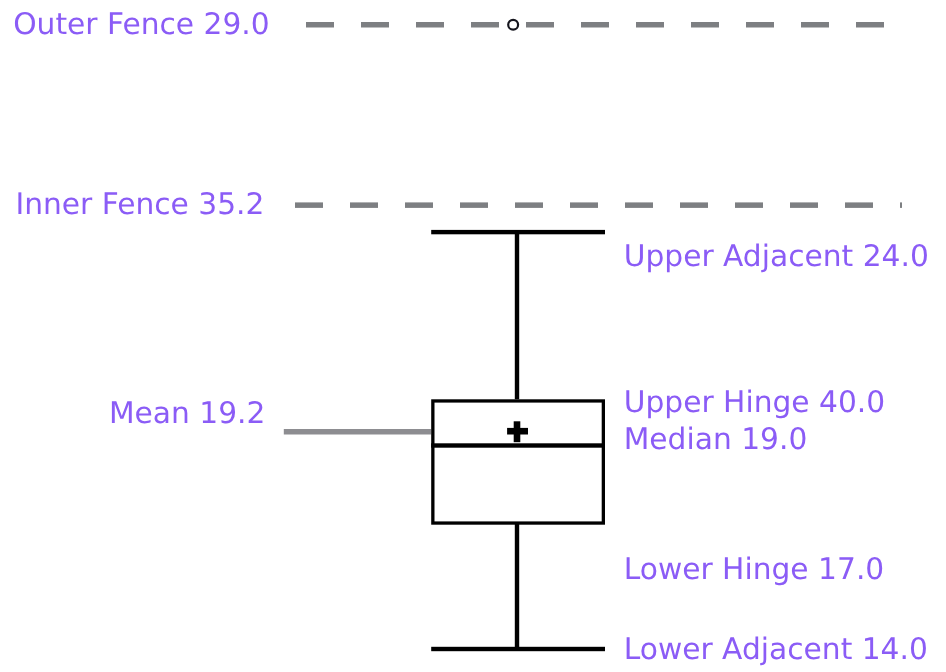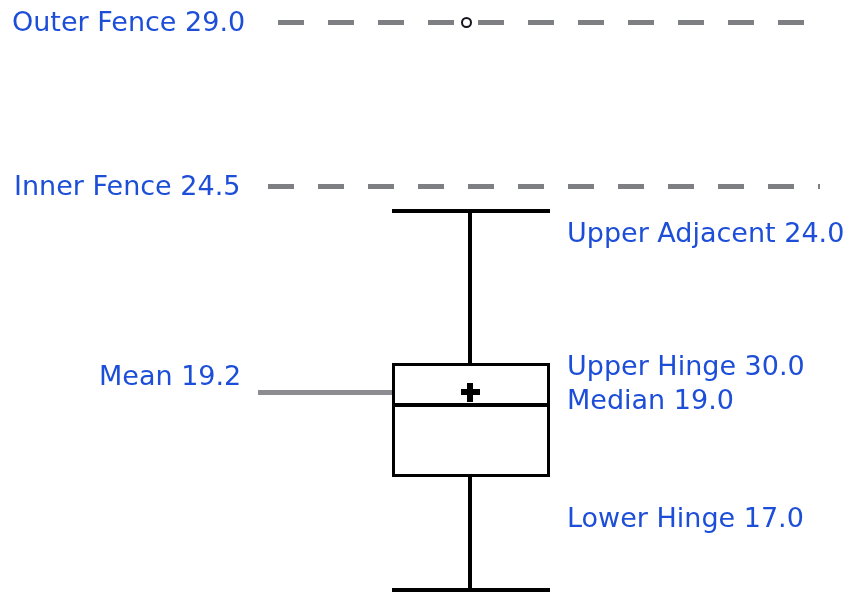--- a/index.html
+++ b/index.html
@@ -12,21 +12,21 @@
     width: 860px;
     height: 611px;
     background: #ffffff;
     font-family: "DejaVu Sans", "Liberation Sans", sans-serif;
     overflow: hidden;
   }
   .label {
     position: absolute;
     font-size: 27px;
     line-height: 1.15;
-    color: #1d4ed8;
+    color: #8b5cf6;
     white-space: nowrap;
     transform: translateY(-50%);
   }
   .dash-line {
     position: absolute;
     height: 5px;
     background-image: repeating-linear-gradient(
       to right,
       #7d7f82 0px, #7d7f82 26px,
       transparent 26px, transparent 50px
@@ -78,35 +78,36 @@
 </head>
 <body>
 
 <div class="figure">
 
   <div class="dash-line" style="left:278px; top:20px; width:542px;"></div>
   <div class="outlier-circle"></div>
   <div class="label" style="left:12px; top:22px;">Outer Fence 29.0</div>
 
   <div class="dash-line" style="left:268px; top:184px; width:552px;"></div>
-  <div class="label" style="left:14px; top:186px;">Inner Fence 24.5</div>
+  <div class="label" style="left:14px; top:186px;">Inner Fence 35.2</div>
 
   <div class="solid-black" style="left:392px; top:209px; width:158px; height:4px;"></div>
   <div class="solid-black" style="left:468px; top:211px; width:4px; height:154px;"></div>
   <div class="label" style="left:567px; top:211px;margin-top:22px;">Upper Adjacent 24.0</div>
 
   <div class="mean-line"></div>
   <div class="label" style="left:99px; top:376px;">Mean 19.2</div>
 
   <div class="box"></div>
   <div class="median-line"></div>
 
   <div class="plus-h"></div>
   <div class="plus-v"></div>
 
-  <div class="label" style="left:567px; top:366px;">Upper Hinge 30.0</div>
+  <div class="label" style="left:567px; top:366px;">Upper Hinge 40.0</div>
   <div class="label" style="left:567px; top:400px;">Median 19.0</div>
   <div class="label" style="left:567px; top:475px;margin-top:43px;">Lower Hinge 17.0</div>
 
   <div class="solid-black" style="left:468px; top:475px; width:4px; height:115px;"></div>
   <div class="solid-black" style="left:392px; top:588px; width:158px; height:4px;"></div>
+  <div class="label" style="left:567px; top:591px;">Lower Adjacent 14.0</div>
 
 </div>
 
 </body></html>

